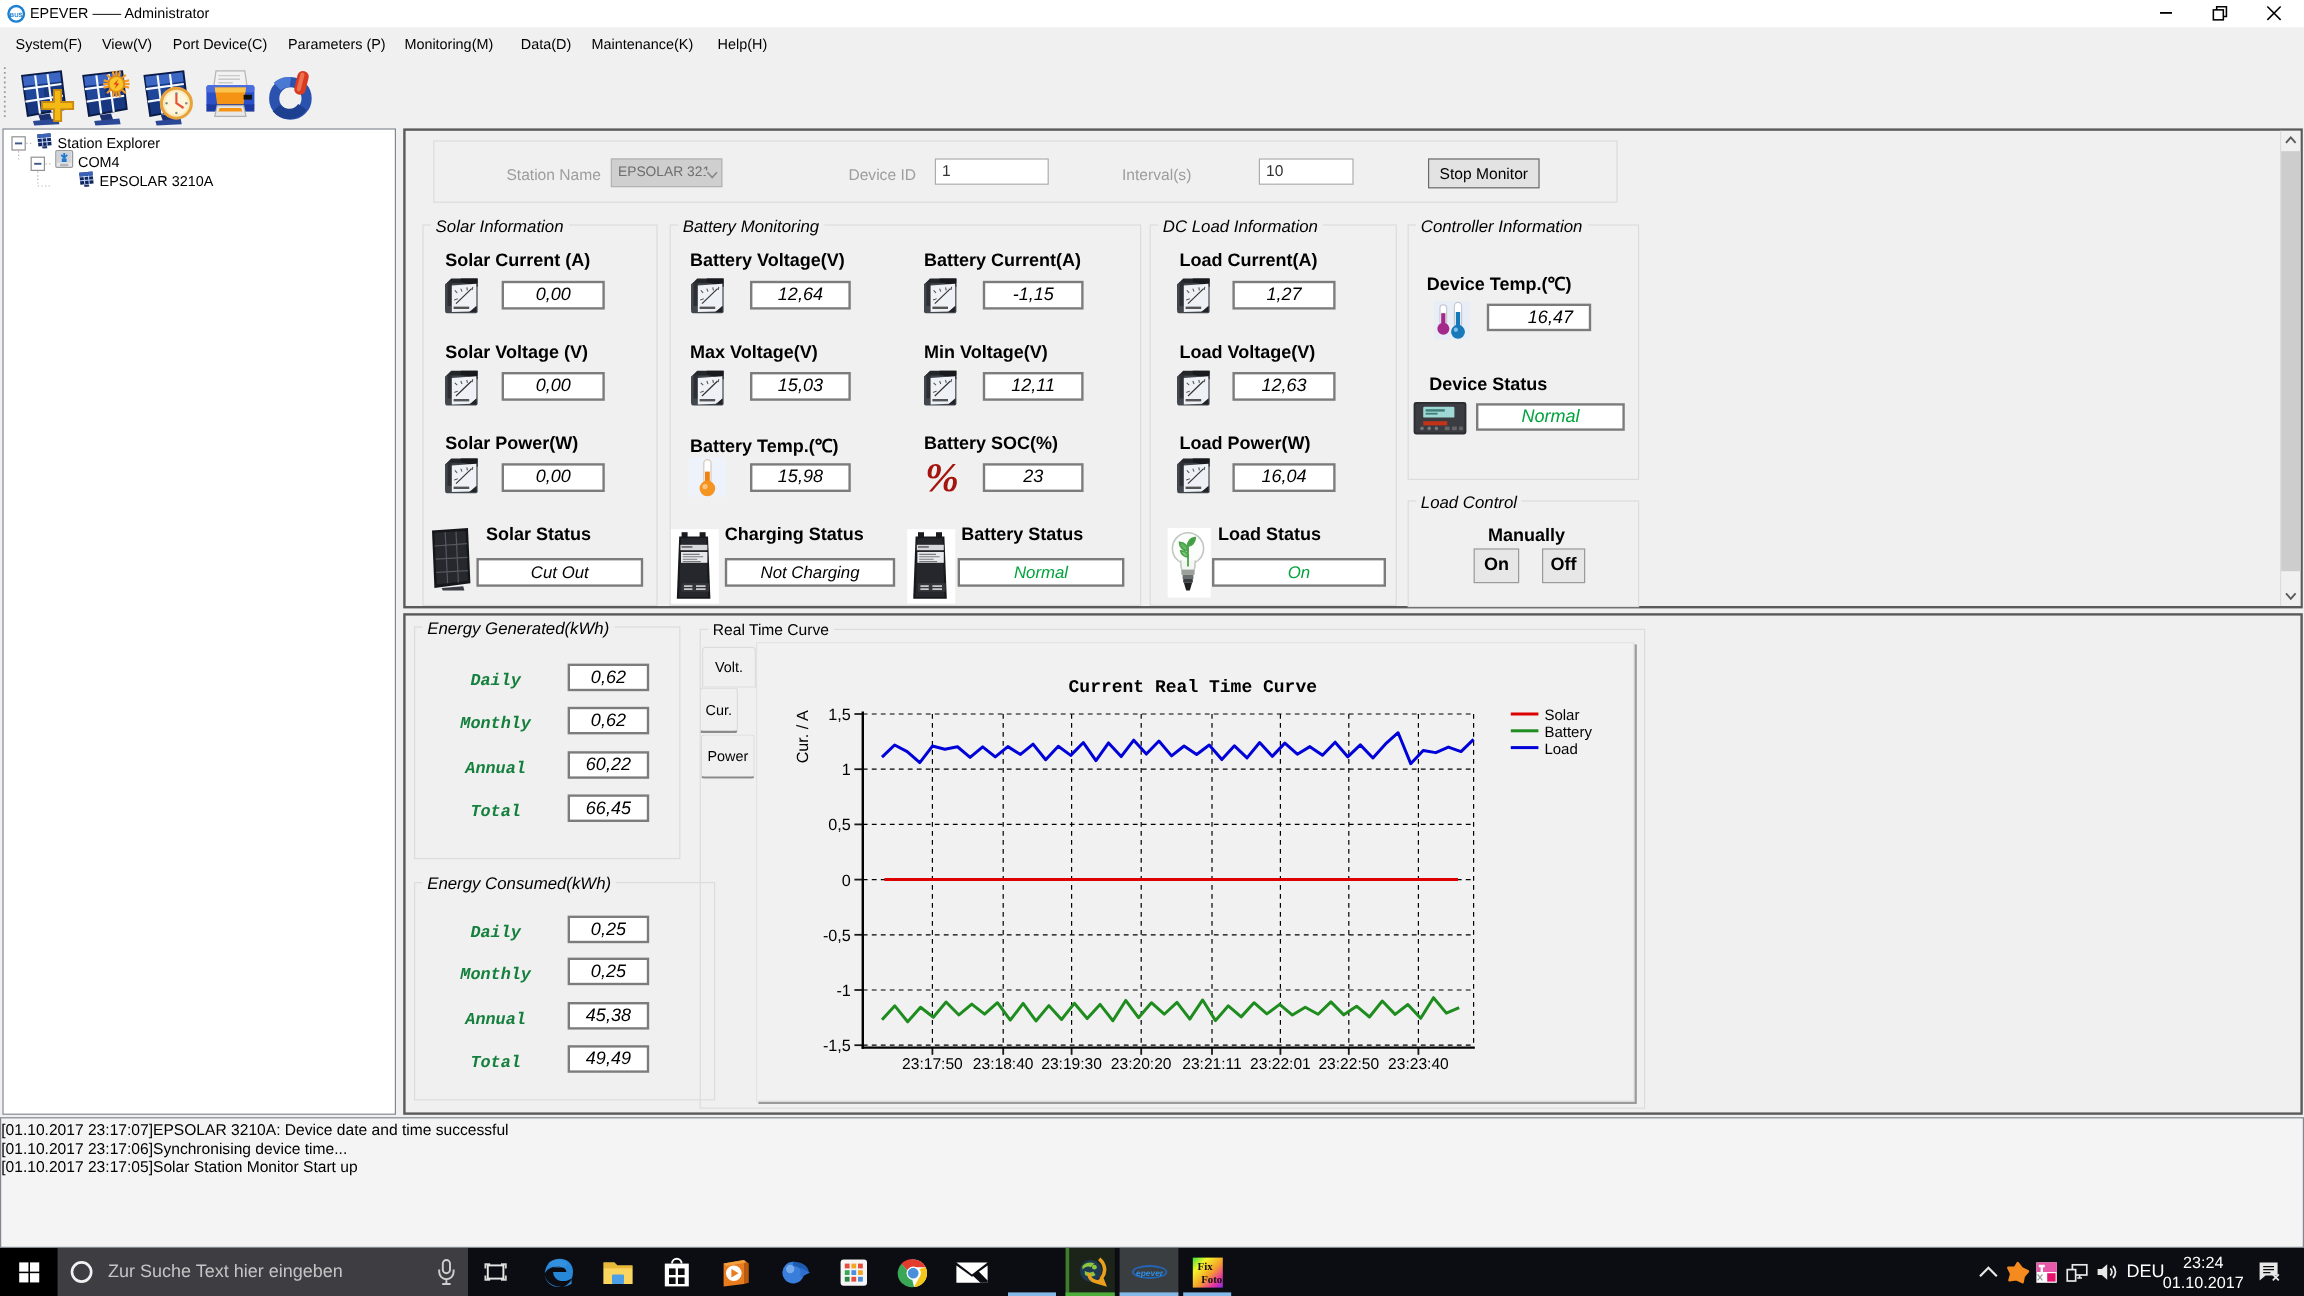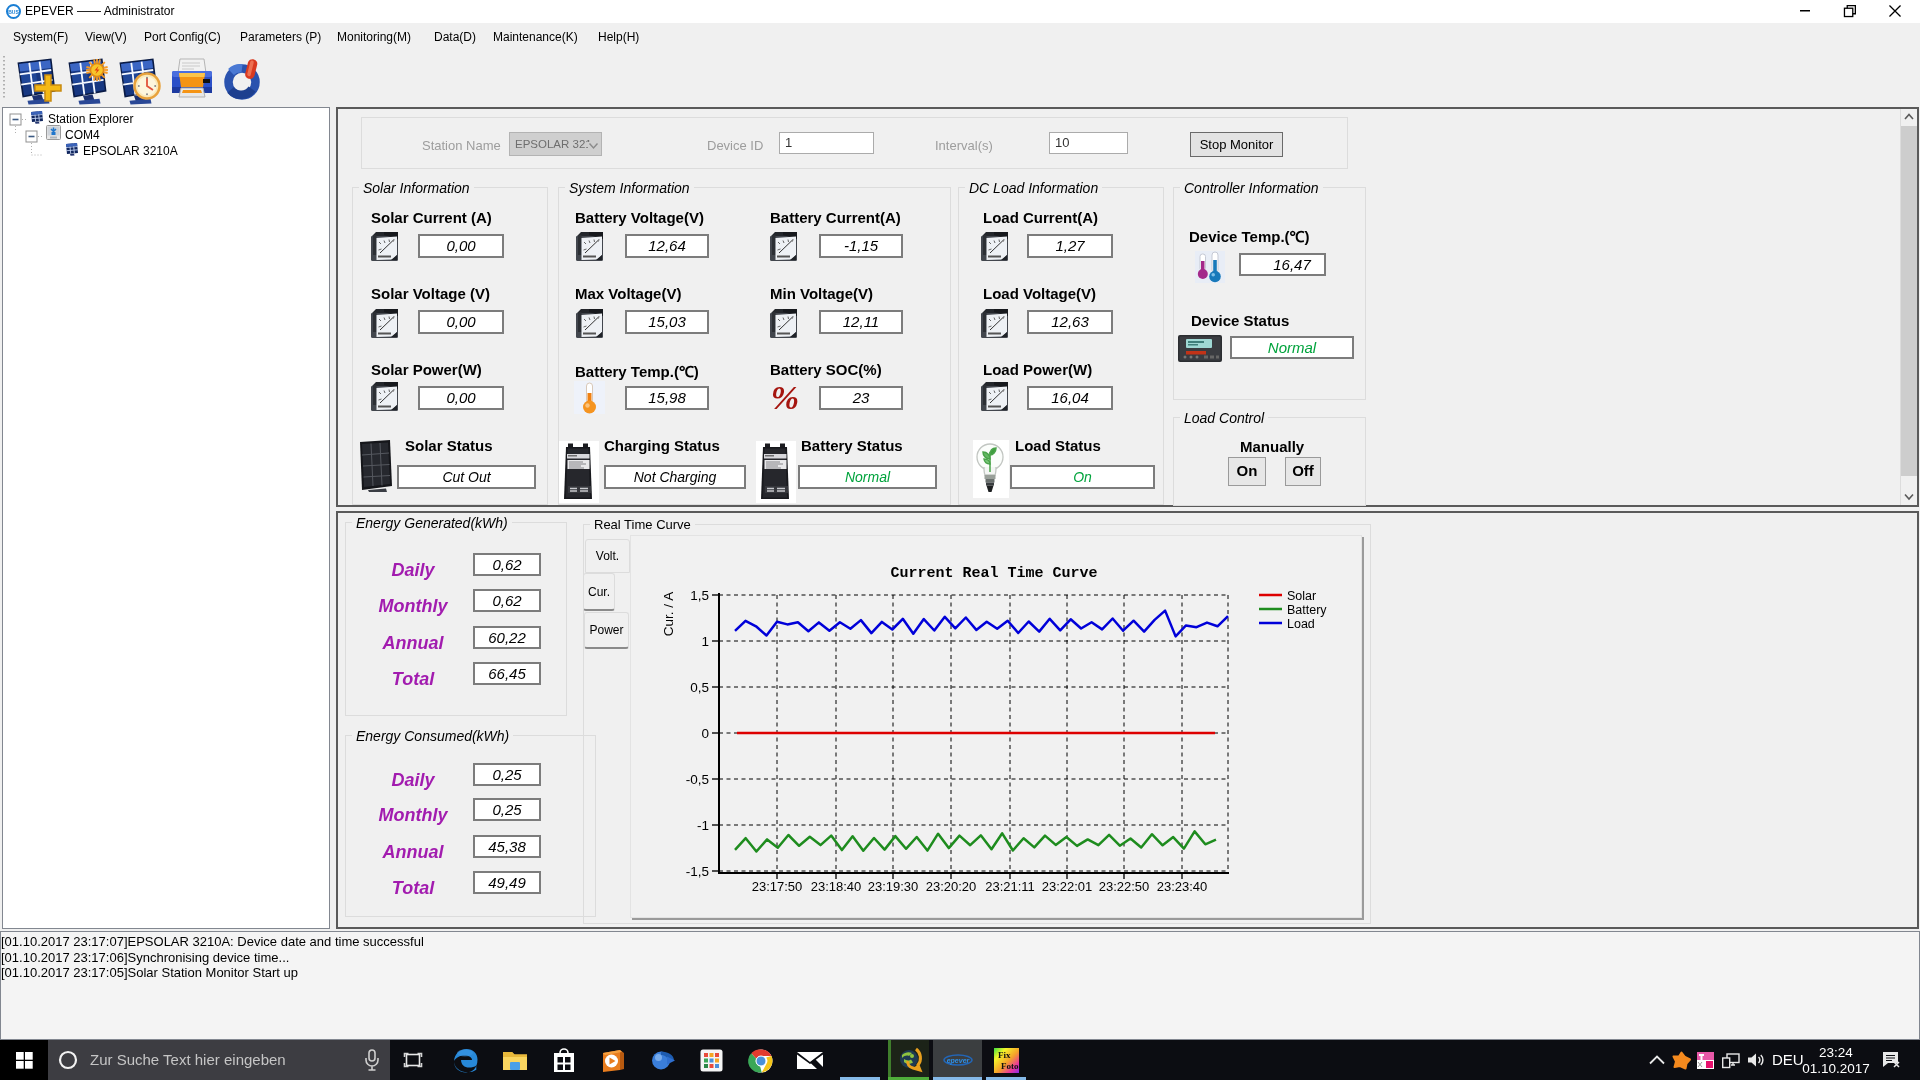--- a/index.html
+++ b/index.html
@@ -17,21 +17,21 @@
 #mainbot { left:336px; top:511px; width:1583px; height:418px; background:#f0f0f0; border:2px solid #5a5a5a; }
 #log { left:0px; top:931px; width:1920px; height:109px; background:#f4f4f4; border:1px solid #828790; font-size:13px; color:#000; padding:2px 0; line-height:15.5px; }
 #taskbar { left:0; top:1040px; width:1920px; height:40px; background:#0c0d12; }
 .gb { position:absolute; border:1px solid #dcdcdc; }
 .gb > .gbt { position:absolute; top:-8px; left:6px; background:#f0f0f0; font-style:italic; font-size:14px; padding:0 4px; white-space:nowrap; color:#000; }
 .lbl { position:absolute; font-weight:bold; font-size:15px; color:#000; white-space:nowrap; }
 .tb { position:absolute; background:#fff; border:2px solid #7c7c7c; text-align:center; font-style:italic; font-size:15px; color:#000; }
 .tb.green { color:#00a33c; }
 .glbl { position:absolute; color:#9d9d9d; font-size:13px; white-space:nowrap;text-align:right; }
 .scrollbar { position:absolute; right:0px; top:0px; width:17px; height:100%; background:#f0f0f0; border-left:1px solid #dcdcdc; }
-.ebl { position:absolute; font-weight:bold; font-style:italic; font-size:18px; color:#a21caf; }
+.ebl { position:absolute; font-weight:bold; font-style:italic; font-size:14px; color:#15803d;font-family:Liberation Mono, monospace; }
 svg { position:absolute; overflow:visible; }
 </style>
 </head>
 <body>
 <svg width="0" height="0" style="position:absolute">
 <defs>
 
 <g id="gauge">
   <polygon points="1,6 6,1 28,1 28,5 24,8 1,28" fill="#23262b"></polygon>
   <rect x="1" y="5" width="27" height="25" rx="1.5" fill="#42464d"></rect>
@@ -159,21 +159,21 @@
     <path d="M3.5 3.5 V0.7 H12.3 V9.5 H9.5" fill="none" stroke="#000" stroke-width="1.4"></path>
   </svg>
   <svg style="left:1889px;top:5px" width="12" height="12" viewBox="0 0 13 13">
     <path d="M0.5 0.5 L12.5 12.5 M12.5 0.5 L0.5 12.5" stroke="#000" stroke-width="1.4"></path>
   </svg>
 </div>
 
 <div class="abs" id="menubar">
   <div class="mitem" style="left:13px">System(F)</div>
   <div class="mitem" style="left:85px">View(V)</div>
-  <div class="mitem" style="left:144px">Port Config(C)</div>
+  <div class="mitem" style="left:144px">Port Device(C)</div>
   <div class="mitem" style="left:240px">Parameters (P)</div>
   <div class="mitem" style="left:337px">Monitoring(M)</div>
   <div class="mitem" style="left:434px">Data(D)</div>
   <div class="mitem" style="left:493px">Maintenance(K)</div>
   <div class="mitem" style="left:598px">Help(H)</div>
 </div>
 
 <div class="abs" id="toolbar">
   <svg style="left:3px;top:4px" width="3" height="48">
       <path d="M1 2 v44" stroke="#9a9a9a" stroke-width="1.5" stroke-dasharray="1.5,2.5"></path>
@@ -298,21 +298,21 @@
   <div class="abs" style="left:441px;top:23px;width:95px;height:22px;background:#fff;border:1px solid #ababab;font-size:13px;color:#333;padding:2px 0 0 5px;">1</div>
   <div class="glbl" style="left:597px;top:29px">Interval(s)</div>
   <div class="abs" style="left:711px;top:23px;width:79px;height:22px;background:#fff;border:1px solid #ababab;font-size:13px;color:#333;padding:2px 0 0 5px;">10</div>
   <div class="abs" style="left:852px;top:23px;width:93px;height:25px;background:#e3e3e3;border:1px solid #6a6a6a;font-size:13px;color:#000;text-align:center;padding-top:4px;">Stop Monitor</div>
 
   <div class="gb" style="left:14px;top:78px;width:196px;height:318px;">
       <span class="gbt">Solar Information</span>
     </div>
 
   <div class="gb" style="left:220px;top:78px;width:393px;height:318px;">
-      <span class="gbt">System Information</span>
+      <span class="gbt">Battery Monitoring</span>
     </div>
 
   <div class="gb" style="left:620px;top:78px;width:206px;height:318px;">
       <span class="gbt">DC Load Information</span>
     </div>
 
   <div class="gb" style="left:835px;top:78px;width:193px;height:213px;">
       <span class="gbt">Controller Information</span>
     </div>
 

